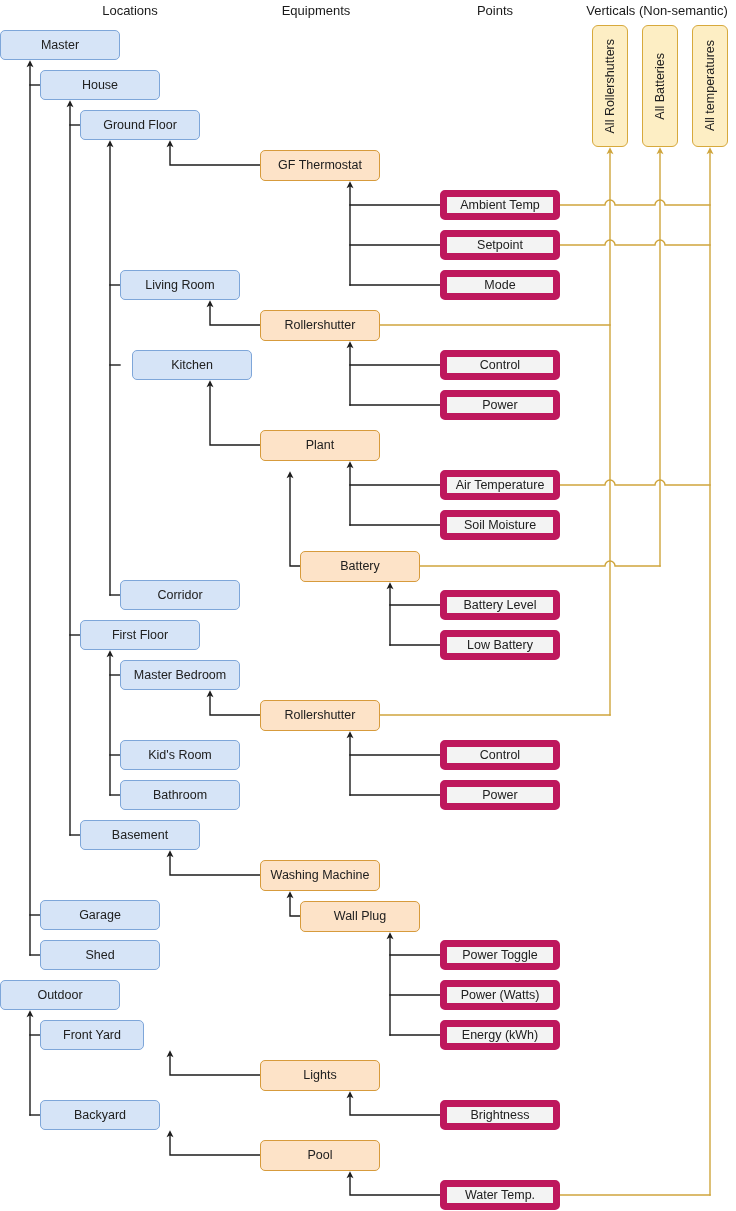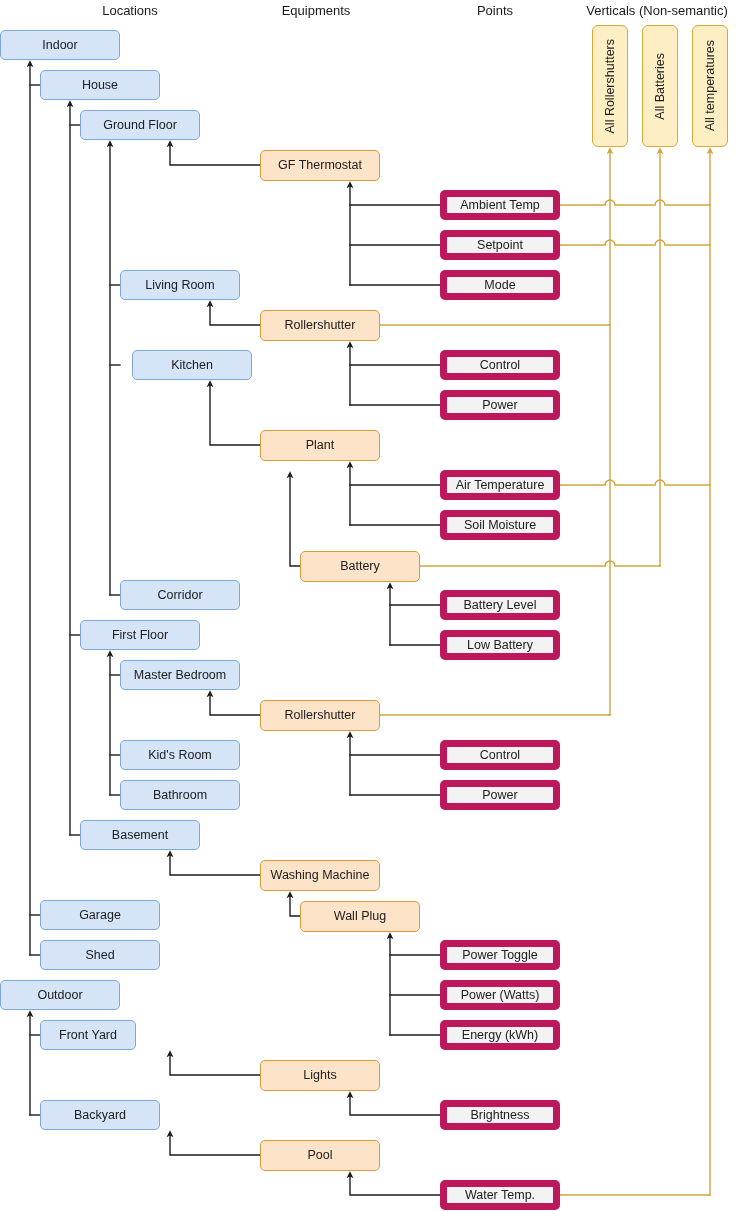--- a/index.html
+++ b/index.html
@@ -137,21 +137,21 @@
 
       <path d="M420,566 L605,566 A5,5 0 0 1 615,566 L660,566"></path>
 
       <path d="M380,715 L610,715"></path>
 
       <path d="M560,1195 L710,1195"></path>
     </g>
   </svg>
 
   <div class="node loc" style="left:0px;top:30px;width:120px;height:30px;">
-      <span>Indoor</span>
+      <span>Master</span>
     </div>
   <div class="node loc" style="left:40px;top:70px;width:120px;height:30px;">
       <span>House</span>
     </div>
   <div class="node loc" style="left:80px;top:110px;width:120px;height:30px;">
       <span>Ground Floor</span>
     </div>
   <div class="node loc" style="left:120px;top:270px;width:120px;height:30px;justify-content:center;">
       <span>Living Room</span>
     </div>
@@ -178,21 +178,21 @@
     </div>
   <div class="node loc" style="left:40px;top:900px;width:120px;height:30px;">
       <span>Garage</span>
     </div>
   <div class="node loc" style="left:40px;top:940px;width:120px;height:30px;">
       <span>Shed</span>
     </div>
   <div class="node loc" style="left:0px;top:980px;width:120px;height:30px;">
       <span>Outdoor</span>
     </div>
-  <div class="node loc" style="left:40px;top:1020px;width:96px;height:30px;">
+  <div class="node loc" style="left:40px;top:1020px;width:104px;height:30px;">
       <span>Front Yard</span>
     </div>
   <div class="node loc" style="left:40px;top:1100px;width:120px;height:30px;">
       <span>Backyard</span>
     </div>
 
   <div class="node equip" style="left:260px;top:150px;width:120px;height:31px;">
       <span>GF Thermostat</span>
     </div>
   <div class="node equip" style="left:260px;top:310px;width:120px;height:31px;">

